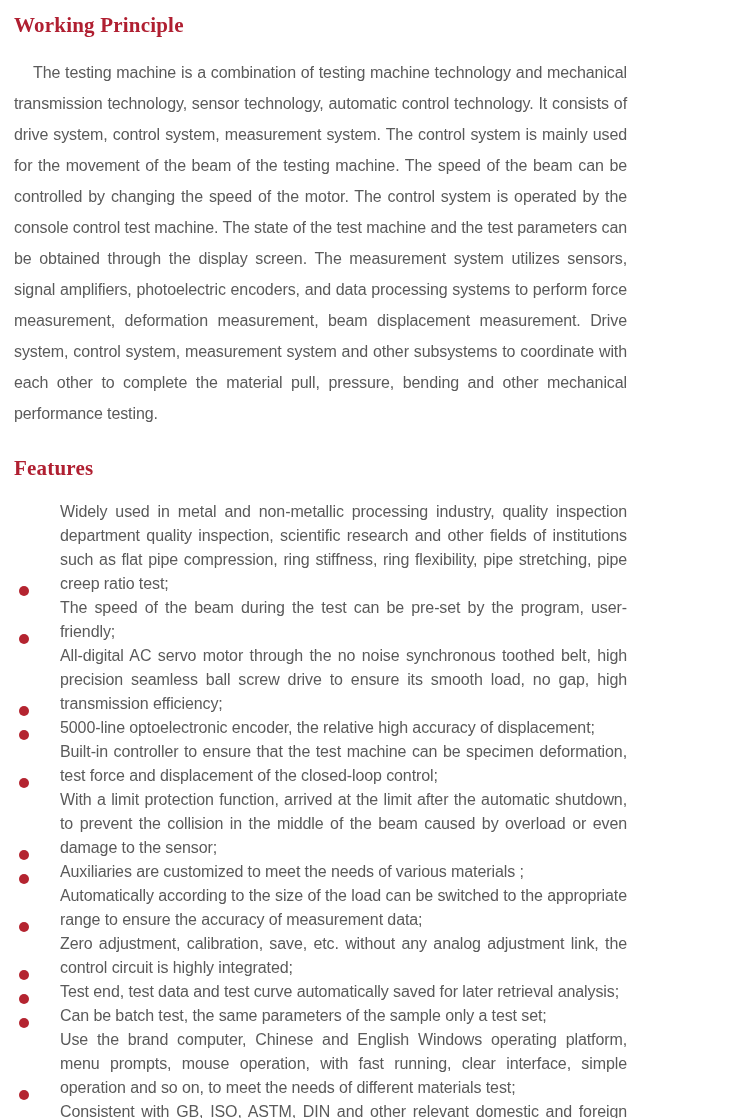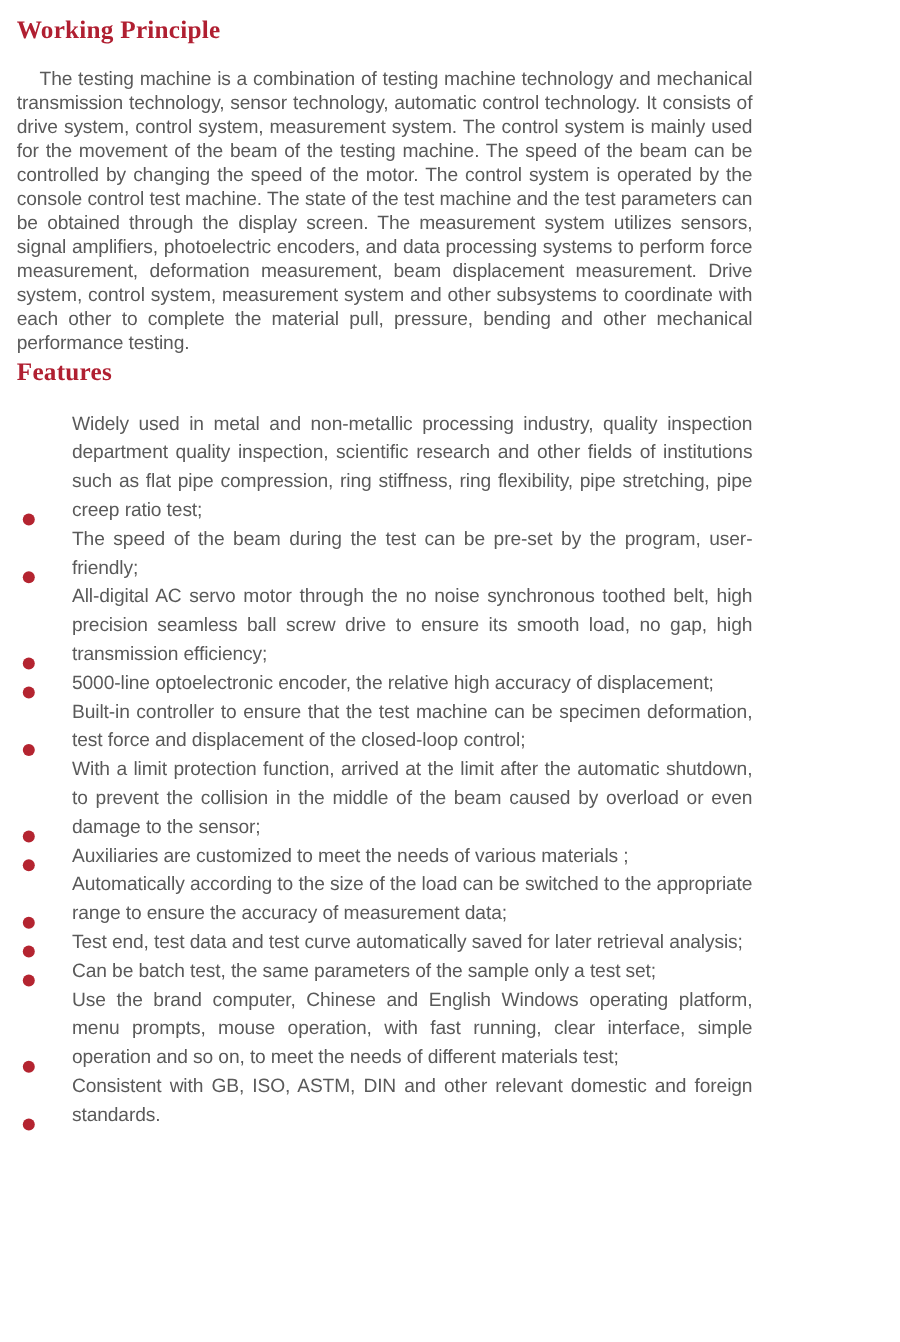--- a/index.html
+++ b/index.html
@@ -25,25 +25,26 @@
   .heading {
     font-family: "Liberation Serif", "DejaVu Serif", serif;
     font-weight: bold;
     font-size: 21px;
     line-height: 26px;
     color: var(--accent);
     margin: 0 0 19px 0;
     letter-spacing: 0.2px;
   }
   .heading.features-heading {
+    margin-top: 26px;
     margin-bottom: 19px;
   }
   .para {
     font-size: 16px;
-    line-height: 20px;
+    line-height: 31px;
     color: var(--body-text);
     text-align: justify;
     text-indent: 19px;
     margin: 0;
     letter-spacing: -0.1px;
   }
   ul.features {
     list-style: none;
     margin: 0;
     padding: 0;
@@ -119,20 +120,24 @@
       <li class="feature">
         <span class="bullet"></span>
         <span class="li-text">Auxiliaries are customized to meet the needs of various materials ;</span>
       </li>
 
       <li class="feature">
         <span class="bullet"></span>
         <span class="li-text">Automatically according to the size of the load can be switched to the appropriate range to ensure the accuracy of measurement data;</span>
       </li>
 
+      <li class="feature">
+        <span class="bullet"></span>
+        <span class="li-text">Zero adjustment, calibration, save, etc. without any analog adjustment link, the control circuit is highly integrated;</span>
+      </li>
 
 
       <li class="feature">
         <span class="bullet"></span>
         <span class="li-text">Test end, test data and test curve automatically saved for later retrieval analysis;</span>
       </li>
 
       <li class="feature">
         <span class="bullet"></span>
         <span class="li-text">Can be batch test, the same parameters of the sample only a test set;</span>

